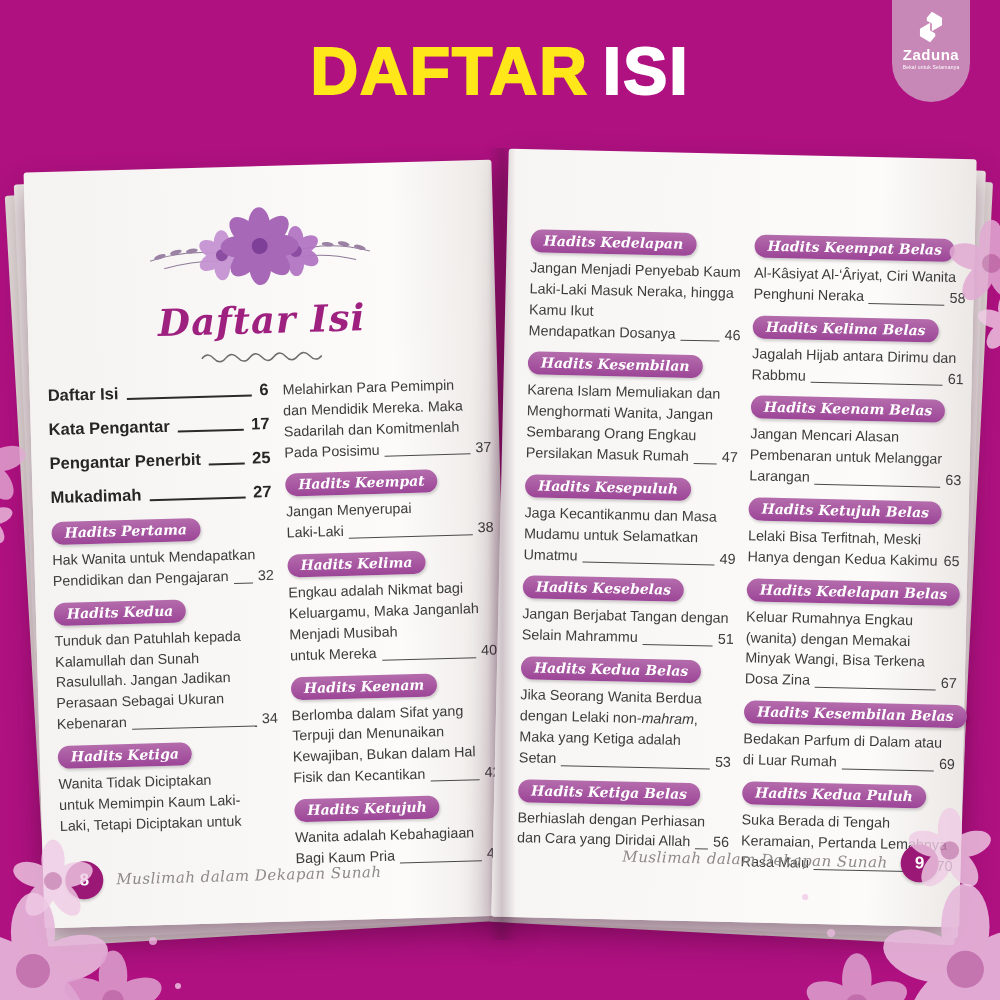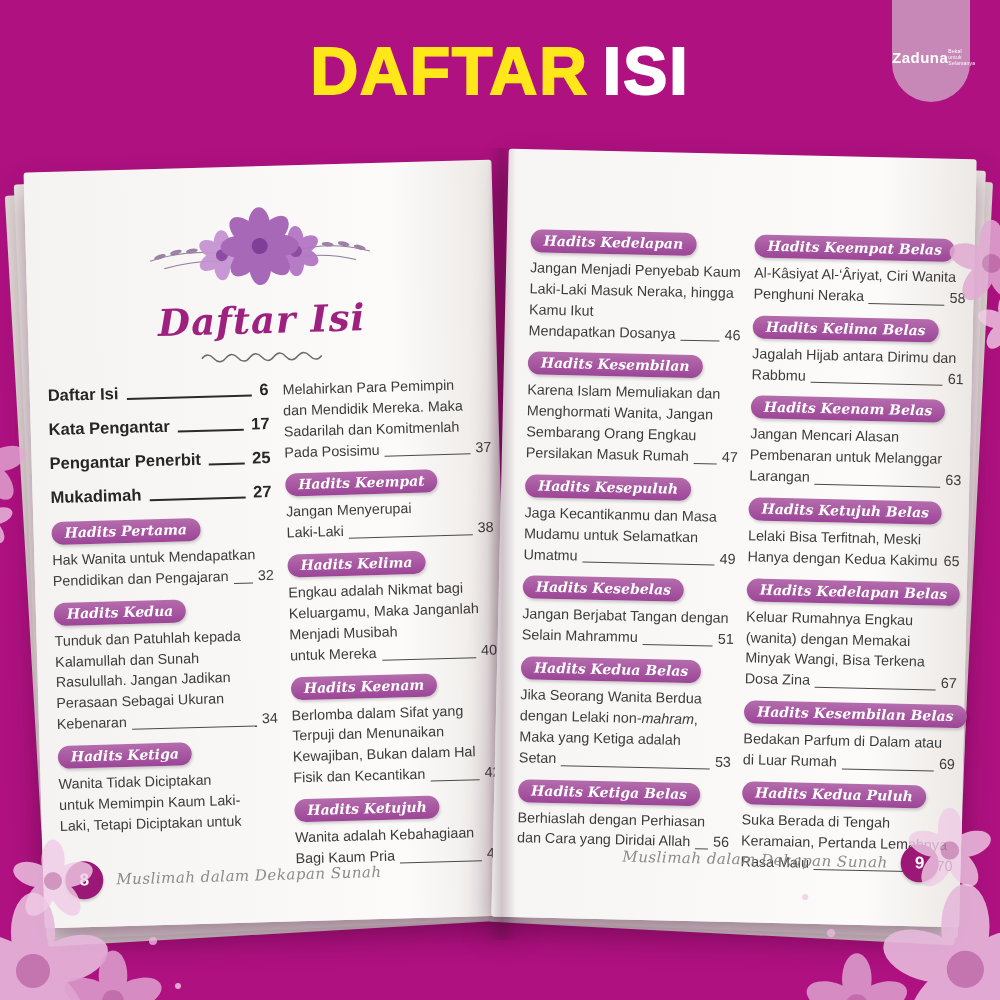--- a/index.html
+++ b/index.html
@@ -7,21 +7,21 @@
           font-family:"Liberation Sans",sans-serif;}
 
   
   .main-title{position:absolute;top:38px;left:0;width:100%;text-align:center;
     font-weight:bold;font-size:66px;letter-spacing:2px;line-height:1;}
   .main-title .w1{color:#FFE71A;-webkit-text-stroke:2px #FFE71A;}
   .main-title .w2{color:#FFFFFF;-webkit-text-stroke:2px #FFFFFF;margin-left:14px;}
 
   
   .logo{position:absolute;top:0;right:30px;width:78px;height:102px;background:#C787B7;
-    border-radius:0 0 40px 40px;display:flex;align-items:center;
+    border-radius:0 0 40px 40px;display:flex;flex-direction:column;align-items:center;
     padding-top:10px;box-sizing:border-box;}
   .logo .name{color:#fff;font-weight:bold;font-size:15px;letter-spacing:.5px;margin-top:2px;}
   .logo .tagline{color:#fff;font-size:5px;margin-top:1px;letter-spacing:.2px;}
 
   
   .book{position:absolute;left:30px;top:140px;width:940px;height:800px;}
   .page{position:absolute;border-radius:3px;box-shadow:0 16px 30px rgba(55,0,40,.45);}
   .page-under{position:absolute;border-radius:3px;background:#e6e1dd;}
   .left-page{left:4px;top:26px;width:468px;height:756px;transform:rotate(-1.6deg);
     background:linear-gradient(to right,#f5f3f1 0%,#fcfbfa 78%,#ece8e5 100%);}

